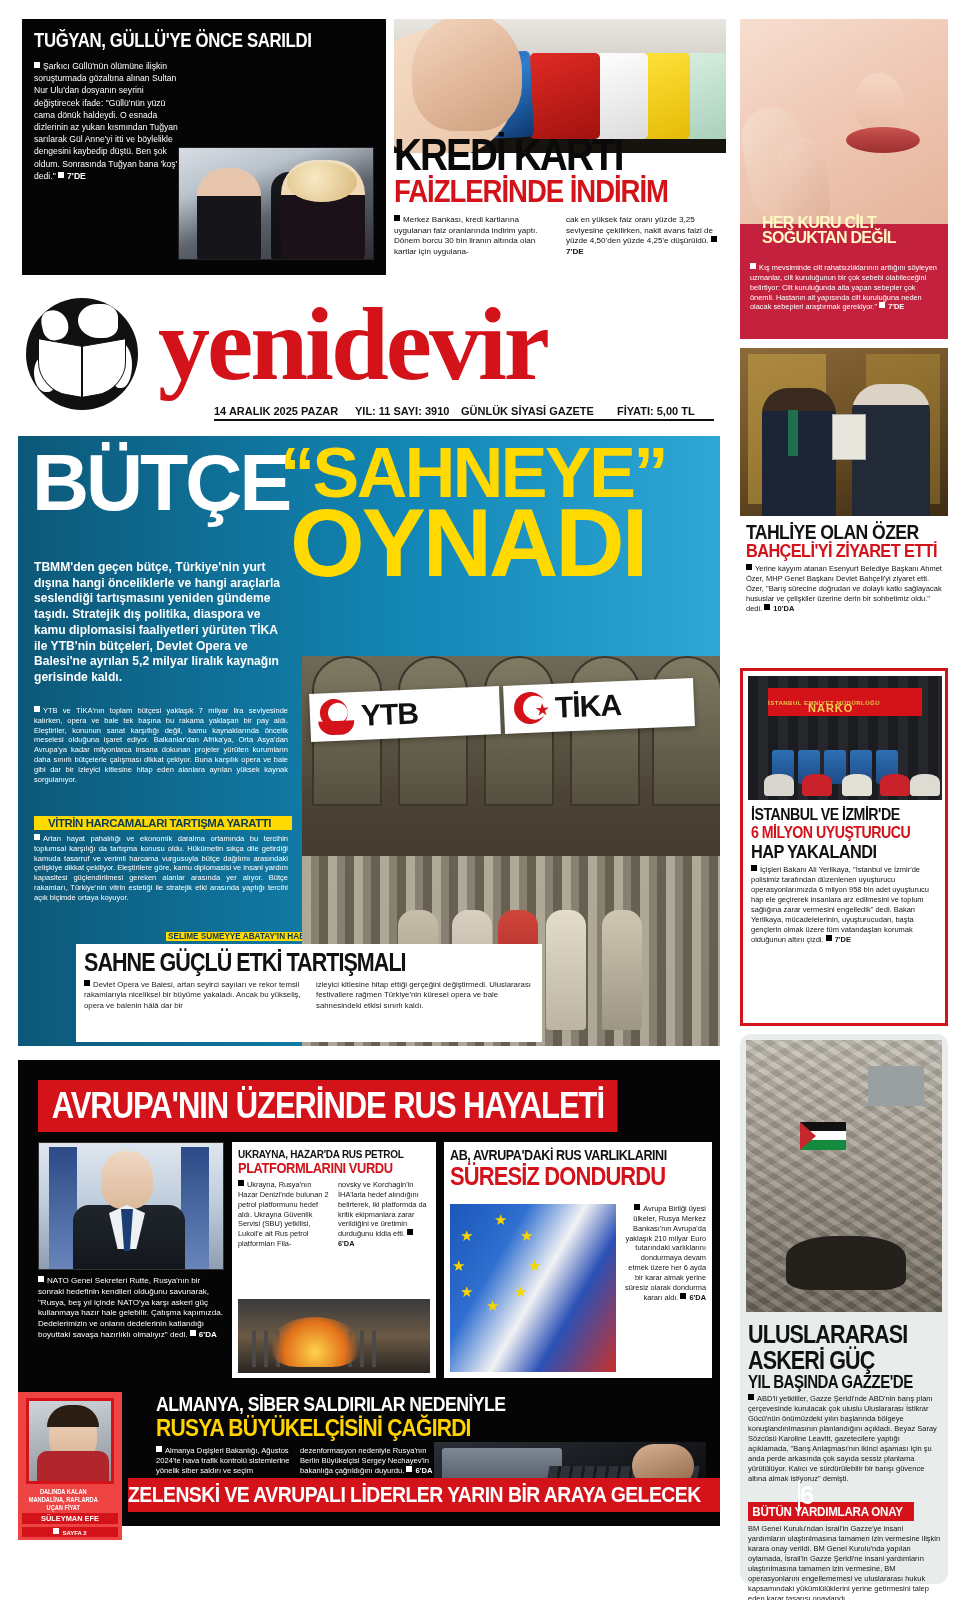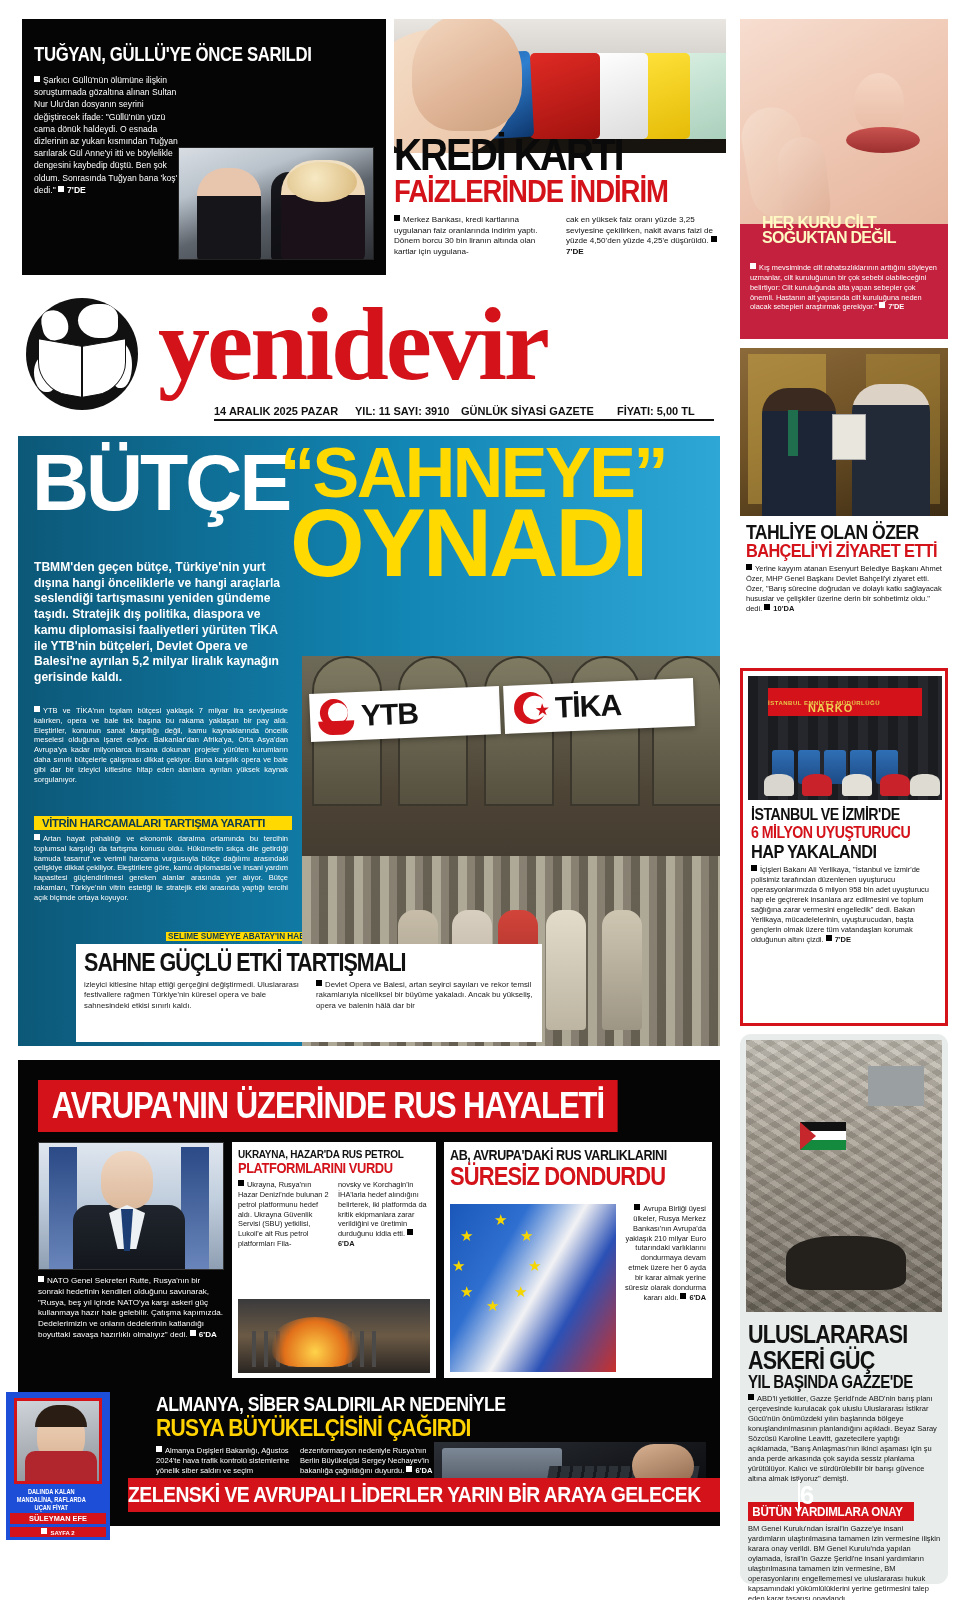--- a/index.html
+++ b/index.html
@@ -16,21 +16,21 @@
   .cond { transform: scaleX(0.86); transform-origin: left center; }
   .sq { display:inline-block; width:6px; height:6px; background:#000; vertical-align:1px; margin-right:3px; }
   .sq-w { background:#fff; }
 
   
   .top-strip { position:absolute; left:0; top:0; width:961px; height:288px; }
 
   
   .story-gullu {
     position:absolute; left:22px; top:19px; width:364px; height:256px;
-    background:#050505; padding:24px 12px 8px 12px;
+    background:#050505; padding:10px 12px 8px 12px;
   }
   .story-gullu .kicker {
     color:#fff; font-size:19.5px; font-weight:900; letter-spacing:-0.4px;
     white-space:nowrap;
   }
   .story-gullu .big {
     color:#ffd200; font-size:57px; font-weight:900; letter-spacing:-2px;
     line-height:0.88; margin-top:-1px; white-space:nowrap;
   }
   .story-gullu .lead {
@@ -186,21 +186,21 @@
   .ms-lead {
     position:absolute; left:16px; top:124px; width:248px; color:#fff;
     font-size:12.1px; font-weight:700; line-height:1.3;
   }
   .ms-body {
     position:absolute; left:16px; top:270px; width:254px; color:#fff;
     font-size:7.5px; line-height:1.31; text-align:justify;
   }
   .ms-subhead {
     position:absolute; left:16px; top:380px; width:258px; background:#ffd900; color:#0b3a50;
-    font-size:11.4px; font-weight:900; letter-spacing:-0.4px; padding:1px 8px;
+    font-size:11.4px; font-weight:900; letter-spacing:-0.4px; padding:1px 14px;
   }
   .ms-body2 {
     position:absolute; left:16px; top:398px; width:254px; color:#fff;
     font-size:7.5px; line-height:1.31; text-align:justify;
   }
   .ms-credit {
     position:absolute; left:148px; top:496px; background:#ffd900; color:#0b3a50;
     font-size:8.2px; font-weight:900; padding:0 2px; white-space:nowrap;
   }
 
@@ -393,21 +393,21 @@
   .alm-photo { position:absolute; right:6px; top:52px; width:272px; height:70px; overflow:hidden;
     background:linear-gradient(160deg,#2b2f36 0%, #14161a 60%, #05070a 100%); }
   .alm-photo .screen { position:absolute; left:8px; top:6px; width:120px; height:56px; border-radius:3px;
     background:linear-gradient(180deg,#7d8896,#3d454f); }
   .alm-photo .kb { position:absolute; right:10px; bottom:6px; width:150px; height:40px;
     background:repeating-linear-gradient(90deg,#2c3138 0 9px,#171a1f 9px 12px); transform:skewX(-10deg); }
   .alm-photo .fingers { position:absolute; right:12px; top:2px; width:62px; height:44px; border-radius:22px;
     background:linear-gradient(160deg,#d8b293,#8d6448); }
 
   
-  .columnist { position:absolute; left:6px; top:1392px; width:104px; height:148px; background:#1d4ed8; padding:4px; }
+  .columnist { position:absolute; left:18px; top:1392px; width:104px; height:148px; background:#ef4444; padding:4px; }
   .col-photo { position:absolute; left:8px; top:6px; width:88px; height:86px; border:3px solid #d3121a; overflow:hidden;
     background:linear-gradient(170deg,#cfd4da,#8d9298); }
   .col-photo .face { position:absolute; left:20px; top:8px; width:48px; height:54px; border-radius:46% 46% 42% 42%;
     background:linear-gradient(180deg,#f0d5bd,#d9b394); }
   .col-photo .hair { position:absolute; left:18px; top:4px; width:52px; height:22px; border-radius:26px 26px 0 0; background:#2a1d14; }
   .col-photo .torso { position:absolute; left:8px; bottom:0; width:72px; height:30px; background:#b0262c; border-radius:10px 10px 0 0; }
   .columnist .t1 { position:absolute; left:4px; right:4px; top:96px; color:#fff; font-size:6.6px; font-weight:900;
     text-align:center; line-height:1.18; }
   .columnist .name { position:absolute; left:4px; right:4px; bottom:16px; background:#d3121a; color:#fff;
     font-size:7.4px; font-weight:900; text-align:center; padding:1px 0; }
@@ -528,22 +528,22 @@
       <div class="mark-tika">
         <div class="cres2"></div>
         <div class="star">★</div>
       </div>
       <div class="logo-txt">TİKA</div>
     </div>
 
     <div class="sahne-box">
       <div class="h cond">SAHNE GÜÇLÜ ETKİ TARTIŞMALI</div>
       <div class="cols">
+        <div><span class="sq"></span><span>Devlet Opera ve Balesi, artan seyirci sayıları ve rekor temsil rakamlarıyla niceliksel bir büyüme yakaladı. Ancak bu yükseliş, opera ve balenin hâlâ dar bir</span></div>
         <div>izleyici kitlesine hitap ettiği gerçeğini değiştirmedi. Uluslararası festivallere rağmen Türkiye'nin küresel opera ve bale sahnesindeki etkisi sınırlı kaldı.</div>
-        <div><span class="sq"></span><span>Devlet Opera ve Balesi, artan seyirci sayıları ve rekor temsil rakamlarıyla niceliksel bir büyüme yakaladı. Ancak bu yükseliş, opera ve balenin hâlâ dar bir</span></div>
       </div>
     </div>
   </div>
 
   <div class="story-ozer">
     <div class="ozer-photo">
       <div class="panel"></div>
       <div class="panel2"></div>
       <div class="m1"></div>
       <div class="m2"></div>

